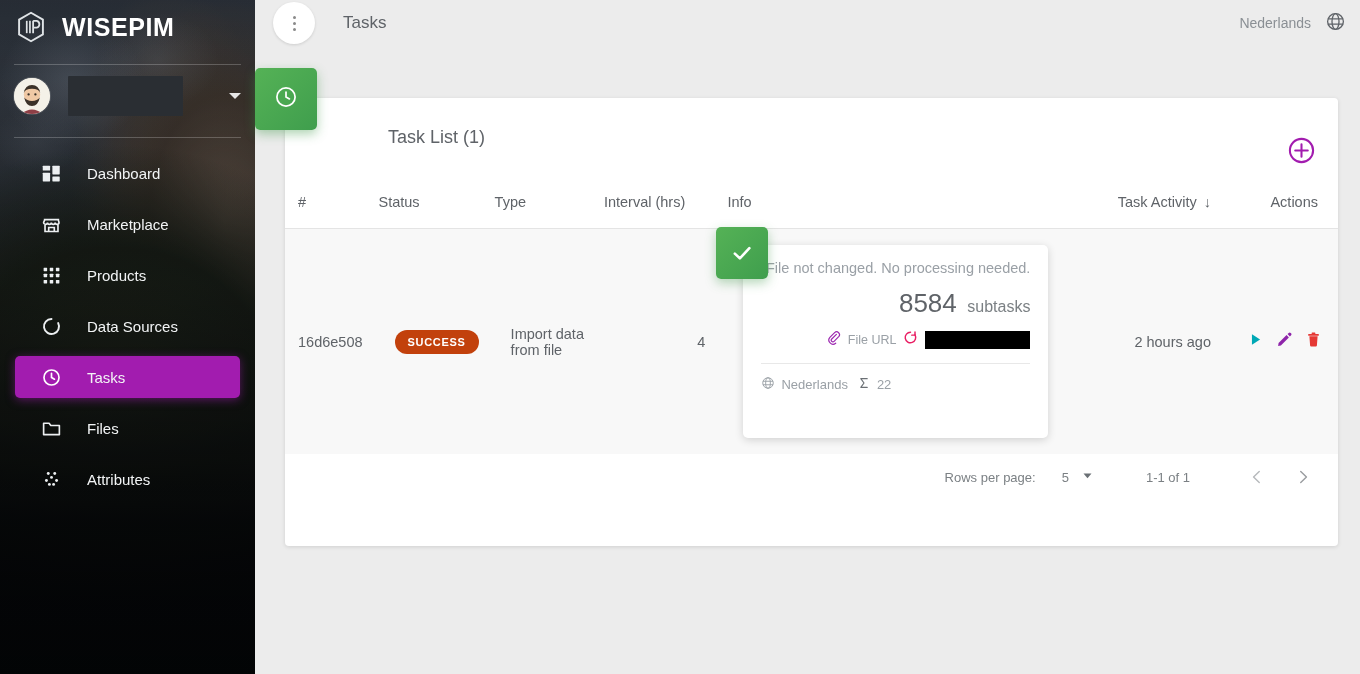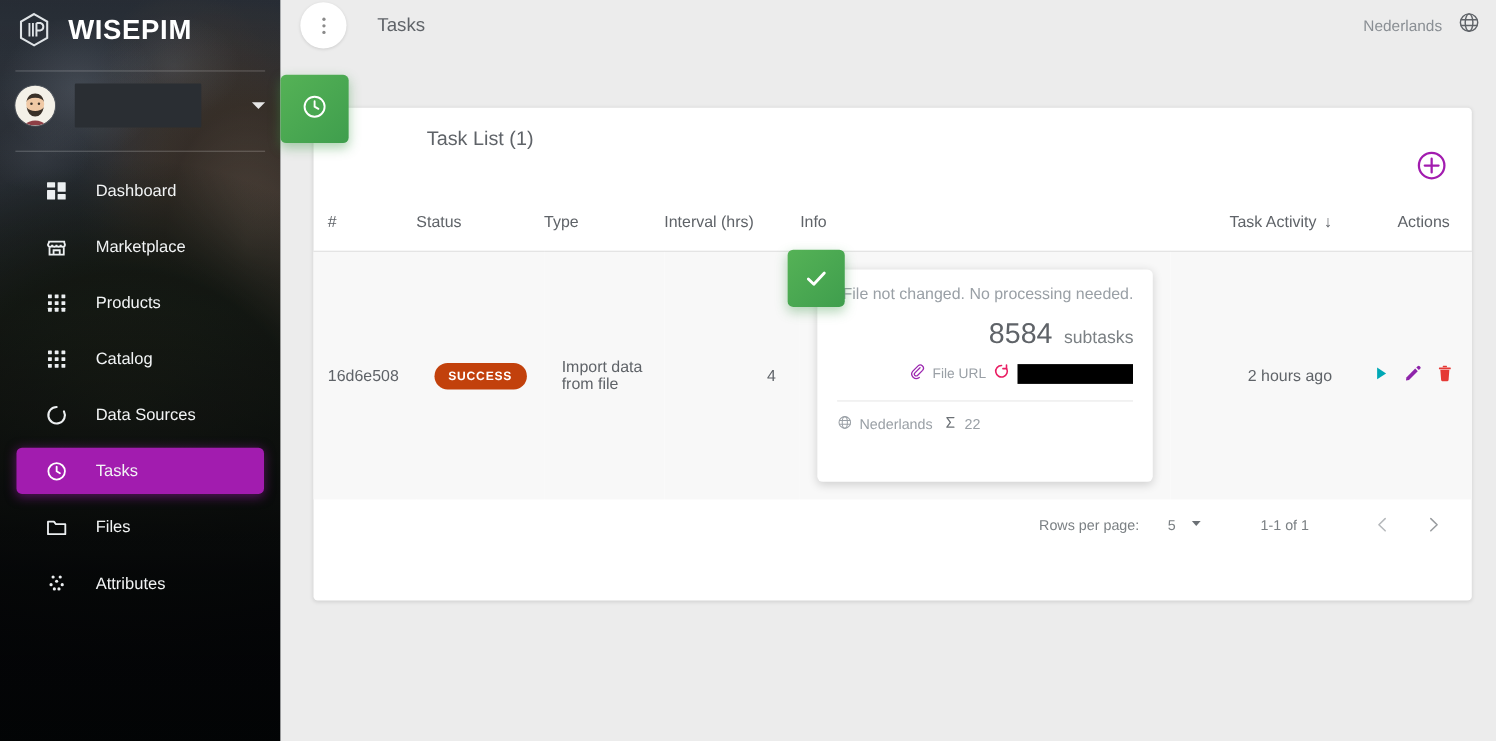--- a/index.html
+++ b/index.html
@@ -100,21 +100,21 @@
   .card {
     position: absolute; left: 30px; top: 98px; width: 1053px; height: 448px;
     background: #fff; border-radius: 4px; box-shadow: 0 1px 4px rgba(0,0,0,.12);
   }
   .card-badge {
     position: absolute; left: -30px; top: -30px; width: 62px; height: 62px;
     border-radius: 5px; background: linear-gradient(135deg,#55b256,#3f9e4d);
     display: flex; align-items: center; justify-content: center;
     box-shadow: 0 4px 11px rgba(60,150,70,.42);
   }
-  .card-title { position: absolute; left: 103px; top: 18px; font-size: 18px; color: #5f6368; }
+  .card-title { position: absolute; left: 103px; top: 29px; font-size: 18px; color: #5f6368; }
   .add-btn { position: absolute; right: 22px; top: 38px; cursor: pointer; }
 
   table.tasks { position: absolute; left: 0; top: 86px; width: 100%; border-collapse: collapse; }
   table.tasks th {
     font-size: 14.5px; font-weight: 400; color: #5f6368;
     padding: 10px 0 18px 0; border-bottom: 1px solid #e4e4e4; text-align: left;
   }
   .th-sort { display: inline-flex; align-items: center; gap: 7px; }
   table.tasks td { padding: 16px; border: 0; }
   .task-row { background: #f8f8f8; height: 207px; vertical-align: middle; }
@@ -252,36 +252,20 @@
                 <rect x="10" y="10" width="4" height="4" rx="0.5"></rect>
                 <rect x="17" y="10" width="4" height="4" rx="0.5"></rect>
               <rect x="3" y="17" width="4" height="4" rx="0.5"></rect>
                 <rect x="10" y="17" width="4" height="4" rx="0.5"></rect>
                 <rect x="17" y="17" width="4" height="4" rx="0.5"></rect>
             </svg>
           </span>
           <span class="nav-label">Products</span>
         </div>
 
-        <div class="nav-item">
-          <span class="nav-icon">
-            <svg viewBox="0 0 24 24" width="21" height="21" fill="#eceff1">
-              <rect x="3" y="3" width="4" height="4" rx="0.5"></rect>
-                <rect x="10" y="3" width="4" height="4" rx="0.5"></rect>
-                <rect x="17" y="3" width="4" height="4" rx="0.5"></rect>
-              <rect x="3" y="10" width="4" height="4" rx="0.5"></rect>
-                <rect x="10" y="10" width="4" height="4" rx="0.5"></rect>
-                <rect x="17" y="10" width="4" height="4" rx="0.5"></rect>
-              <rect x="3" y="17" width="4" height="4" rx="0.5"></rect>
-                <rect x="10" y="17" width="4" height="4" rx="0.5"></rect>
-                <rect x="17" y="17" width="4" height="4" rx="0.5"></rect>
-            </svg>
-          </span>
-          <span class="nav-label">Catalog</span>
-        </div>
 
         <div class="nav-item">
           <span class="nav-icon">
             <svg viewBox="0 0 24 24" width="21" height="21" fill="none" stroke="#eceff1" stroke-width="2.2" stroke-linecap="round">
               <path d="M12 3.4 a8.6 8.6 0 1 0 7.6 4.6"></path>
             </svg>
           </span>
           <span class="nav-label">Data Sources</span>
         </div>
 

